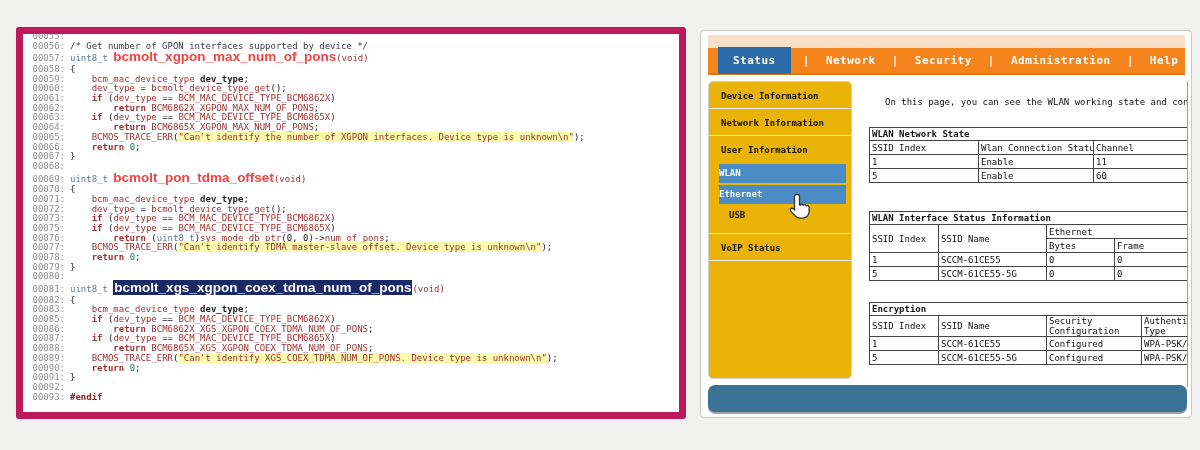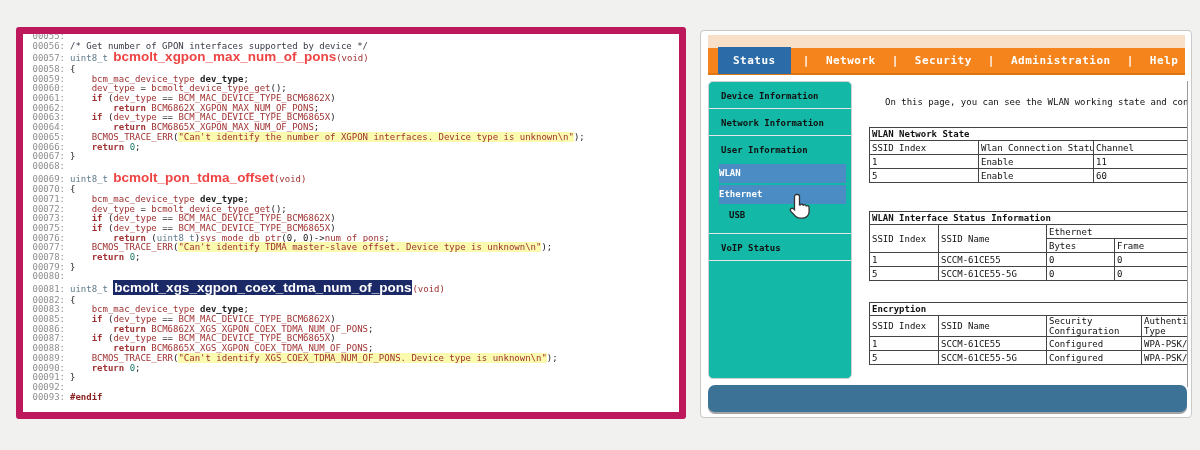--- a/index.html
+++ b/index.html
@@ -32,21 +32,21 @@
                 border:1px solid #c9c9c9;border-radius:4px;box-sizing:border-box;overflow:hidden;
                 font-size:9px;color:#111;}
   .banner-strip{position:absolute;left:7px;top:4px;width:477px;height:13px;background:#f8dfc8;}
   .navbar{position:absolute;left:7px;top:17px;width:477px;height:27px;background:#f5841c;
           display:flex;align-items:center;color:#fff;font-weight:bold;font-size:11px;
           letter-spacing:.5px;border-bottom:2px solid #e07612;box-sizing:border-box;}
   .nav-tab{padding:0 4px;cursor:pointer;}
   .nav-tab.active{background:#2b6ca8;height:27px;line-height:27px;padding:0 15px;margin-left:10px;}
   .nav-sep{margin:0 12px;color:#fff;}
 
-  .sidebar{position:absolute;left:7px;top:50px;width:144px;height:298px;background:#14b8a6;
+  .sidebar{position:absolute;left:7px;top:50px;width:144px;height:298px;background:#eab308;
            border:1px solid #cfcfcf;border-radius:5px;font-weight:bold;box-sizing:border-box;}
   .side-item{padding:9px 0 7px 12px;border-bottom:1px solid #e6e6e6;cursor:pointer;}
   .side-item.noline{border-bottom:none;}
   .sub-btn{margin:2px 5px 1px 10px;height:19px;line-height:19px;background:#4a8cc3;
            color:#fff;cursor:pointer;}
   .sub-plain{margin:3px 5px 10px 10px;height:16px;line-height:16px;padding-left:10px;cursor:pointer;}
   .group-divider{border-bottom:1px solid #e6e6e6;}
 
   .content{position:absolute;left:162px;top:50px;width:324px;height:306px;overflow:hidden;
            border-right:1px solid #9a9a9a;}

